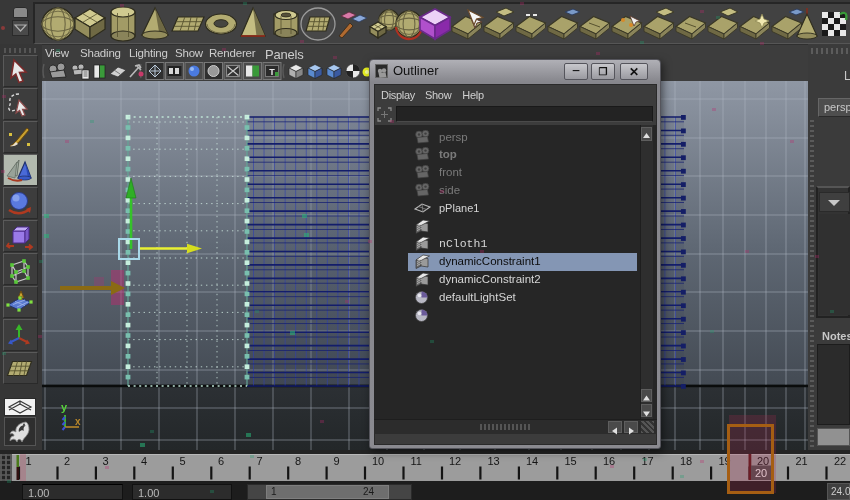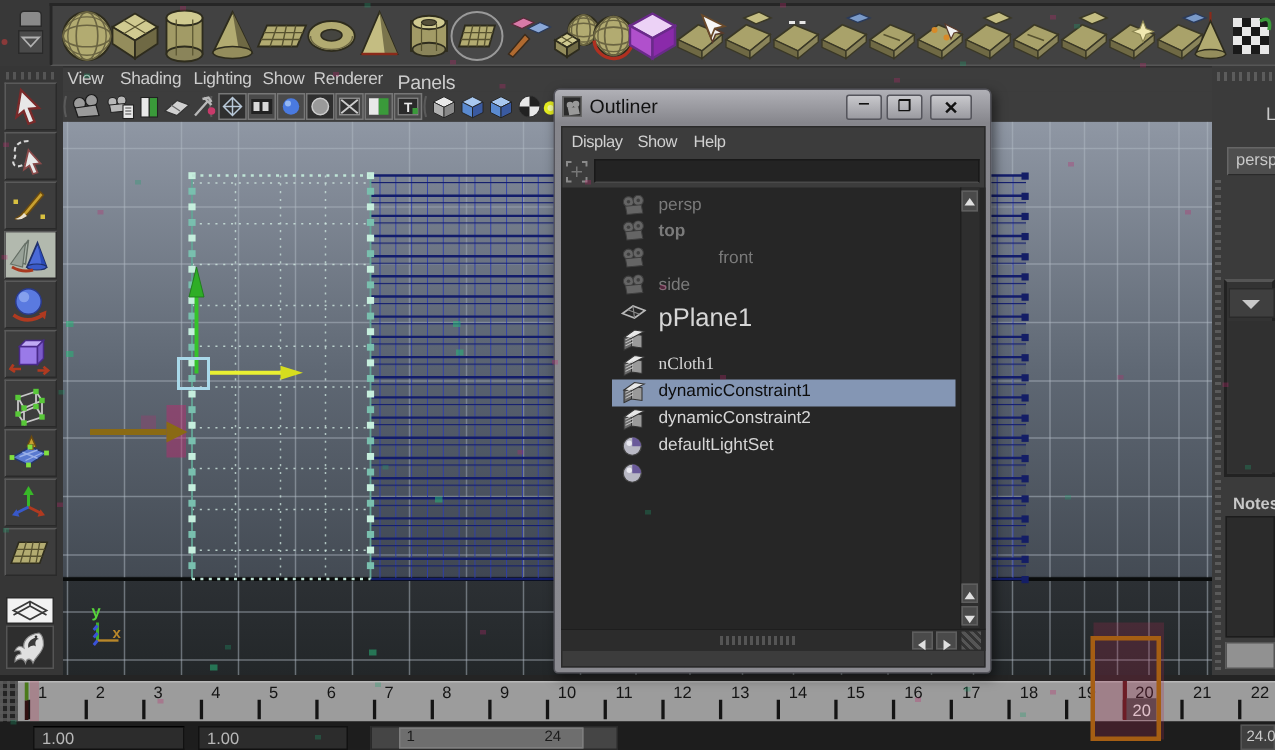--- a/index.html
+++ b/index.html
@@ -574,47 +574,47 @@
         <path d="M3 7.5 L13.5 6.5 L14.5 12 L4 13 Z" fill="#9a9a9a" stroke="#555" stroke-width="0.7"></path>
       </svg></div>
     <div style="position:absolute;left:439px;top:148.3px;width:180px;height:14px;font-family:'Liberation Sans',sans-serif;font-size:11.5px;color:#7a7a7a;font-weight:bold;">top</div>
     <div style="position:absolute;left:414px;top:165.1px;width:18px;height:15px;opacity:0.55;"><svg width="17" height="14">
         <circle cx="5" cy="4.5" r="3.4" fill="#9a9a9a" stroke="#555" stroke-width="0.7"></circle>
         <circle cx="11.5" cy="3.6" r="3.4" fill="#9a9a9a" stroke="#555" stroke-width="0.7"></circle>
         <circle cx="5" cy="4.5" r="1.2" fill="#555"></circle>
         <circle cx="11.5" cy="3.6" r="1.2" fill="#555"></circle>
         <path d="M3 7.5 L13.5 6.5 L14.5 12 L4 13 Z" fill="#9a9a9a" stroke="#555" stroke-width="0.7"></path>
       </svg></div>
-    <div style="position:absolute;left:439px;top:166.1px;width:180px;height:14px;font-family:'Liberation Sans',sans-serif;font-size:11.5px;color:#7a7a7a;margin-left:40px;">front</div>
+    <div style="position:absolute;left:439px;top:166.1px;width:180px;height:14px;font-family:'Liberation Sans',sans-serif;font-size:11.5px;color:#7a7a7a;">front</div>
     <div style="position:absolute;left:414px;top:182.9px;width:18px;height:15px;opacity:0.55;"><svg width="17" height="14">
         <circle cx="5" cy="4.5" r="3.4" fill="#9a9a9a" stroke="#555" stroke-width="0.7"></circle>
         <circle cx="11.5" cy="3.6" r="3.4" fill="#9a9a9a" stroke="#555" stroke-width="0.7"></circle>
         <circle cx="5" cy="4.5" r="1.2" fill="#555"></circle>
         <circle cx="11.5" cy="3.6" r="1.2" fill="#555"></circle>
         <path d="M3 7.5 L13.5 6.5 L14.5 12 L4 13 Z" fill="#9a9a9a" stroke="#555" stroke-width="0.7"></path>
       </svg></div>
     <div style="position:absolute;left:439px;top:183.9px;width:180px;height:14px;font-family:'Liberation Sans',sans-serif;font-size:11.5px;color:#7a7a7a;">side</div>
     <div style="position:absolute;left:414px;top:200.7px;width:18px;height:15px;"><svg width="17" height="14">
         <path d="M1 8 L8 3 L16 6 L9 11 Z" fill="none" stroke="#b8b8b8" stroke-width="1.1"></path>
         <path d="M4.5 5.5 L12.5 8.5 M8 3 L9 11" stroke="#888" stroke-width="0.8"></path>
       </svg></div>
-    <div style="position:absolute;left:439px;top:201.7px;width:180px;height:14px;font-family:'Liberation Sans',sans-serif;font-size:17px;color:#d6d6d6;">pPlane1</div>
+    <div style="position:absolute;left:439px;top:201.7px;width:180px;height:14px;font-family:'Liberation Sans',sans-serif;font-size:11px;color:#d6d6d6;">pPlane1</div>
     <div style="position:absolute;left:414px;top:218.5px;width:18px;height:15px;"><svg width="17" height="15">
         <path d="M2 6 L7 3.5 L7 12 L2 14.5 Z" fill="#6a6a6a" stroke="#333" stroke-width="0.7"></path>
         <path d="M7 3.5 L14 4.5 L14 13 L7 12 Z" fill="#9a9a9a" stroke="#333" stroke-width="0.7"></path>
         <path d="M2 6 L9 1 L15.5 2 L7 6.5 Z" fill="#e8e8e8" stroke="#333" stroke-width="0.7"></path>
         <path d="M3 7.6 L8 5 M3 9.6 L8 7 M3 11.6 L8 9" stroke="#c8c8c8" stroke-width="0.7" fill="none"></path>
       </svg></div>
     <div style="position:absolute;left:414px;top:236.3px;width:18px;height:15px;"><svg width="17" height="15">
         <path d="M2 6 L7 3.5 L7 12 L2 14.5 Z" fill="#6a6a6a" stroke="#333" stroke-width="0.7"></path>
         <path d="M7 3.5 L14 4.5 L14 13 L7 12 Z" fill="#9a9a9a" stroke="#333" stroke-width="0.7"></path>
         <path d="M2 6 L9 1 L15.5 2 L7 6.5 Z" fill="#e8e8e8" stroke="#333" stroke-width="0.7"></path>
         <path d="M3 7.6 L8 5 M3 9.6 L8 7 M3 11.6 L8 9" stroke="#c8c8c8" stroke-width="0.7" fill="none"></path>
       </svg></div>
-    <div style="position:absolute;left:439px;top:237.3px;width:180px;height:14px;font-family:Liberation Serif, serif;font-size:11.5px;color:#d6d6d6;">nCloth1</div>
+    <div style="position:absolute;left:439px;top:237.3px;width:180px;height:14px;font-family:Liberation Mono, monospace;font-size:11.5px;color:#d6d6d6;">nCloth1</div>
     <div style="position:absolute;left:408px;top:252.6px;width:229px;height:18px;background:#8496b4;"></div>
     <div style="position:absolute;left:414px;top:254.1px;width:18px;height:15px;"><svg width="17" height="15">
         <path d="M2 6 L7 3.5 L7 12 L2 14.5 Z" fill="#6a6a6a" stroke="#333" stroke-width="0.7"></path>
         <path d="M7 3.5 L14 4.5 L14 13 L7 12 Z" fill="#9a9a9a" stroke="#333" stroke-width="0.7"></path>
         <path d="M2 6 L9 1 L15.5 2 L7 6.5 Z" fill="#e8e8e8" stroke="#333" stroke-width="0.7"></path>
         <path d="M3 7.6 L8 5 M3 9.6 L8 7 M3 11.6 L8 9" stroke="#c8c8c8" stroke-width="0.7" fill="none"></path>
       </svg></div>
     <div style="position:absolute;left:439px;top:255.1px;width:180px;height:14px;font-family:'Liberation Sans',sans-serif;font-size:11.5px;color:#0c0c0c;">dynamicConstraint1</div>
     <div style="position:absolute;left:414px;top:271.9px;width:18px;height:15px;"><svg width="17" height="15">
         <path d="M2 6 L7 3.5 L7 12 L2 14.5 Z" fill="#6a6a6a" stroke="#333" stroke-width="0.7"></path>

